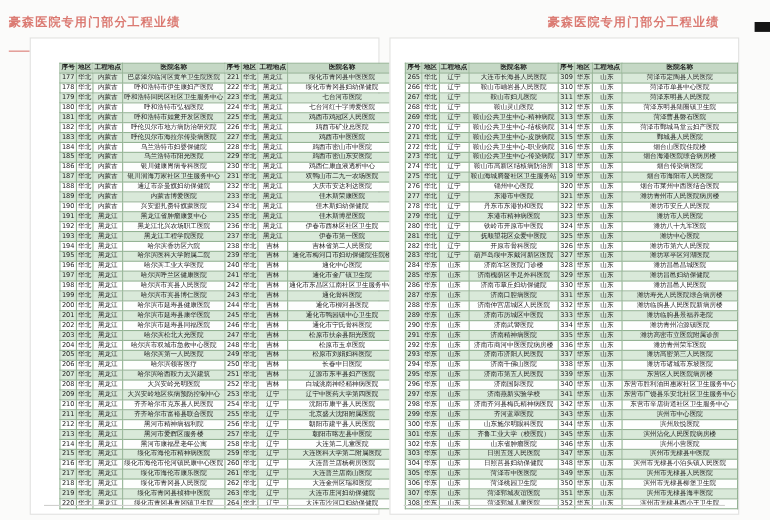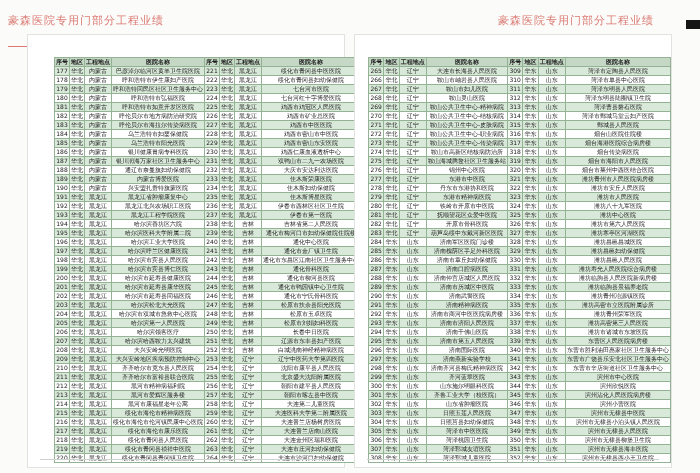--- a/index.html
+++ b/index.html
@@ -7,21 +7,21 @@
     width:700px;height:473px;position:relative;overflow:hidden;
     background:#fbfbfa;font-family:"DejaVu Sans","Liberation Sans",sans-serif;
   }
   .page{
     position:absolute;top:34px;width:318px;height:434px;
     background:#ffffff;border:1px solid #e2e2e0;box-sizing:border-box;
   }
   #page-left{left:27px;}
   #page-right{left:354px;}
   .page-title{
-    position:absolute;top:13px;font-size:11px;font-weight:normal;
+    position:absolute;top:13px;font-size:11px;font-weight:bold;
     color:#db7a72;border-bottom:1px solid #db7a72;padding-bottom:18px;
     letter-spacing:1px;white-space:nowrap;
   }
   #title-left{left:8px;}
   #title-right{right:46px;}
   .black-tab{position:absolute;top:20px;right:0;width:14px;height:9px;background:#151515;}
   table{
     border-collapse:collapse;table-layout:fixed;position:absolute;top:22px;
     border:1px solid #6d8d6d;
   }

